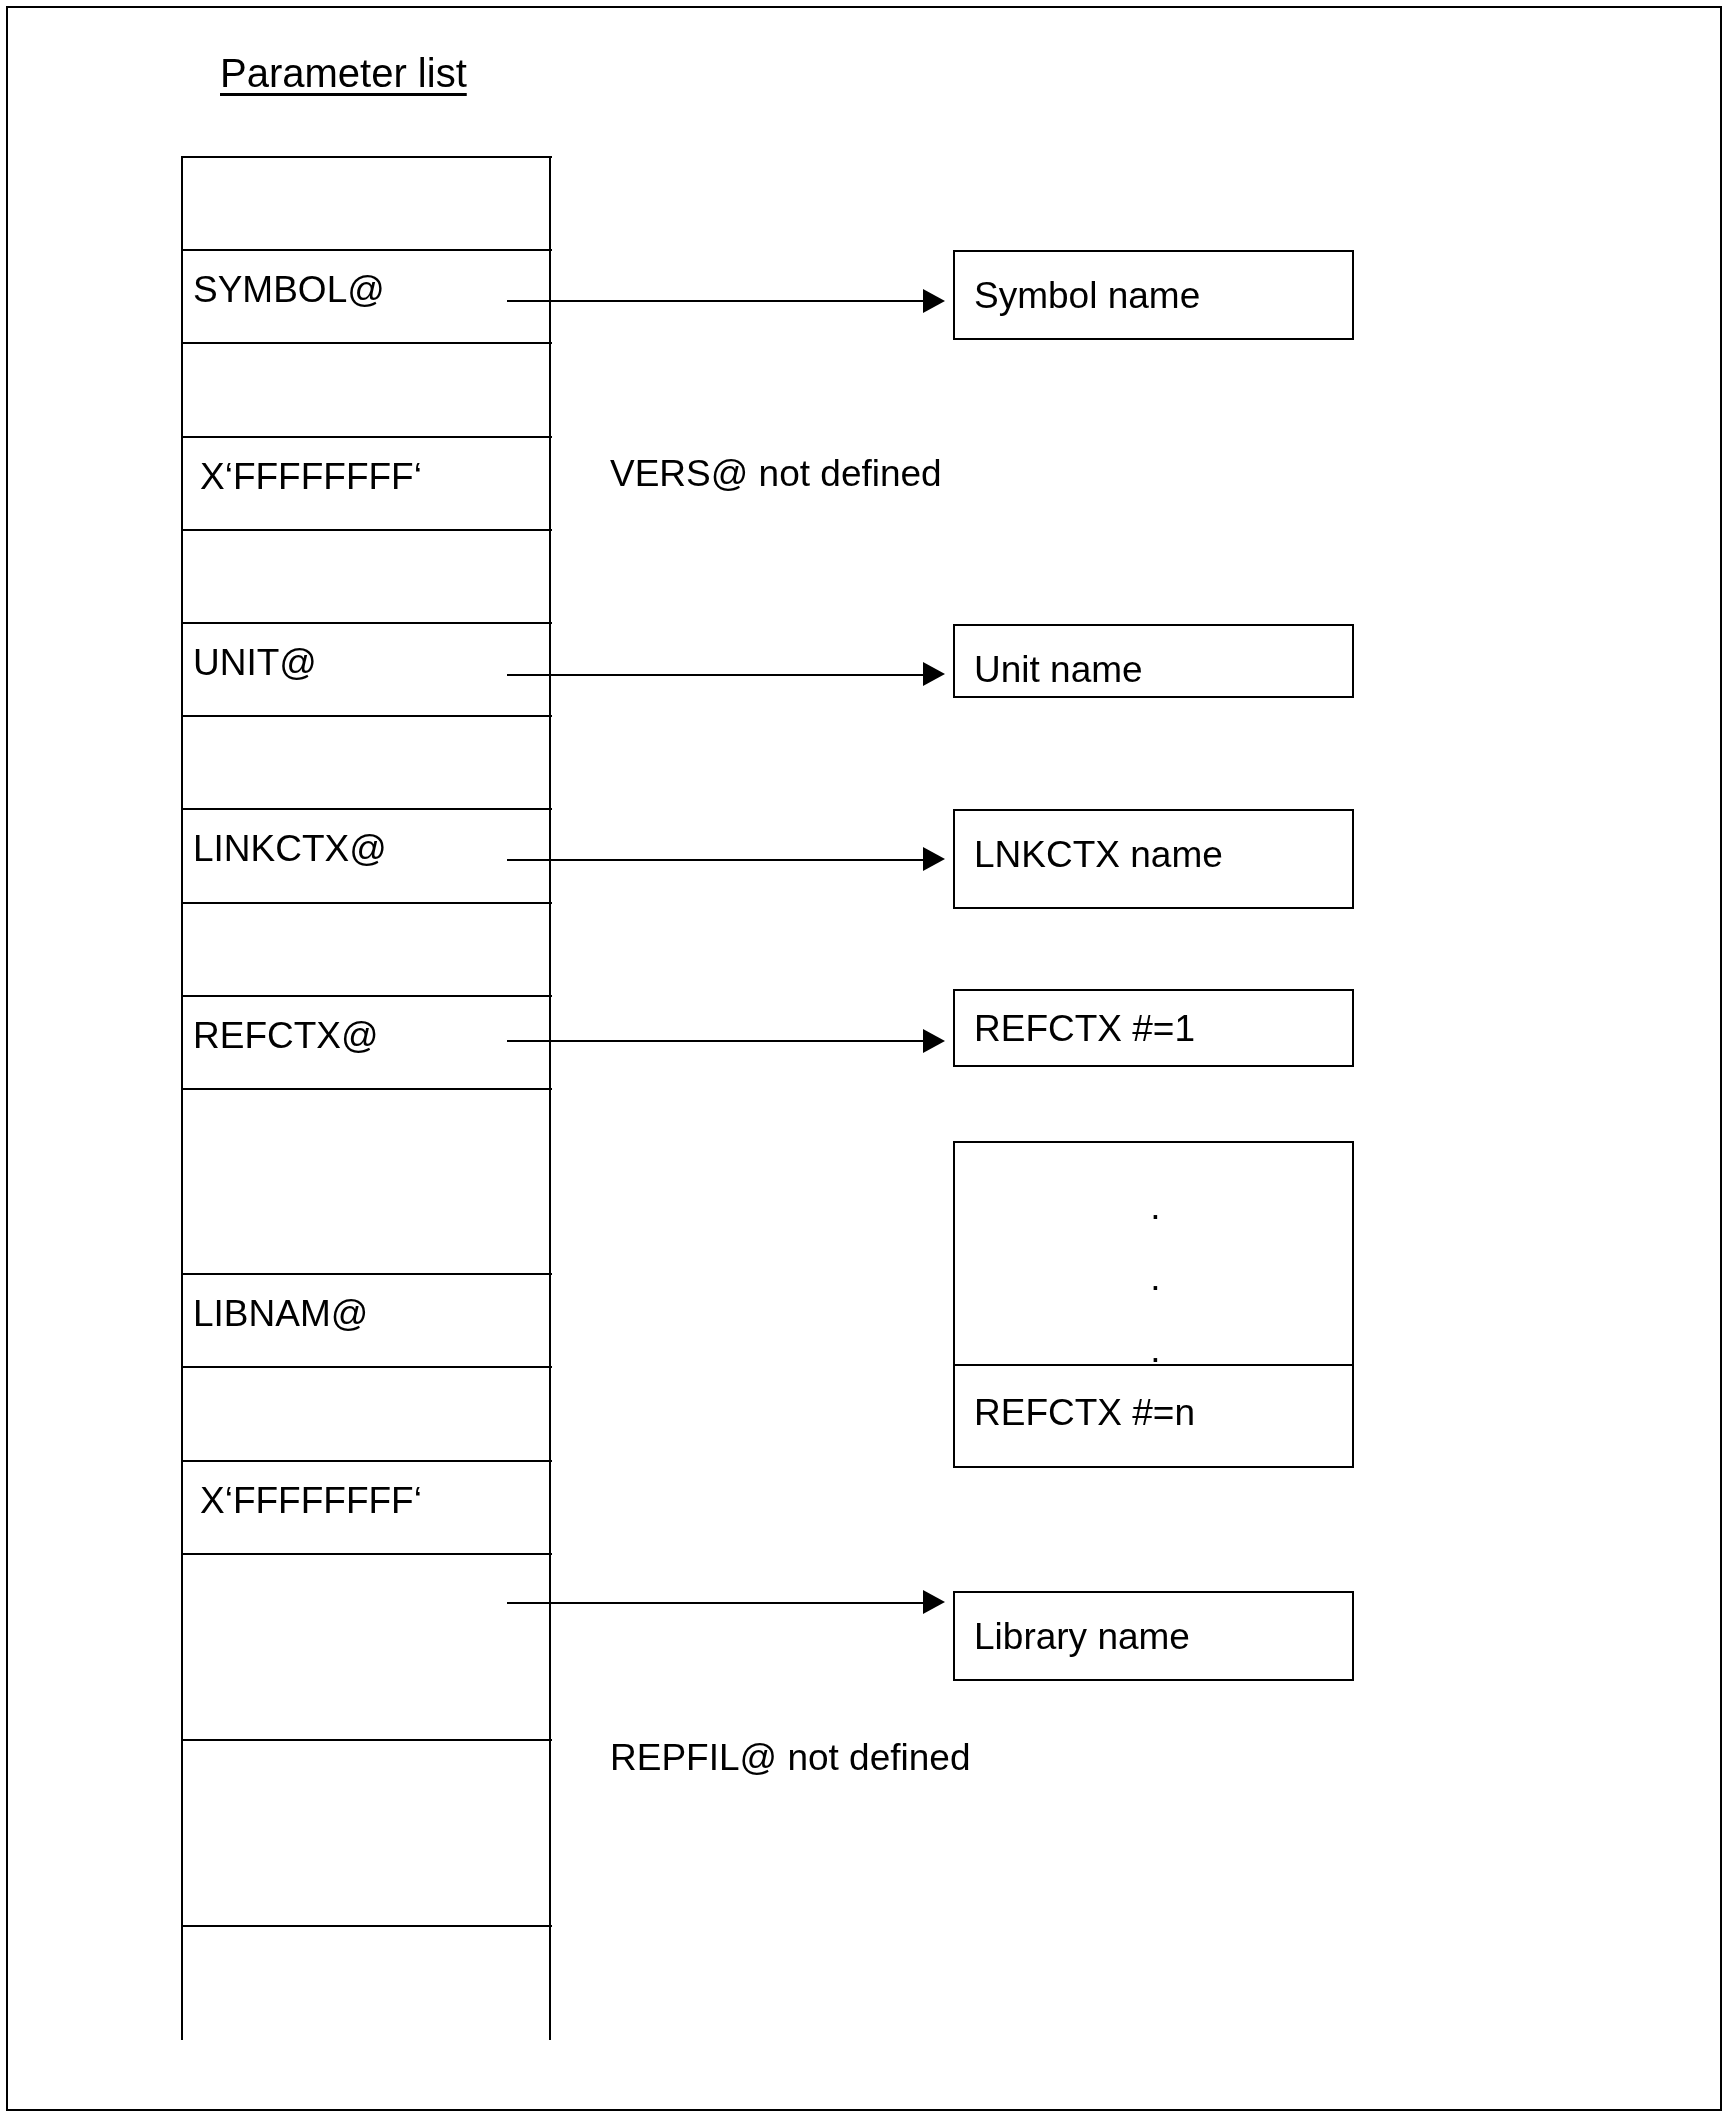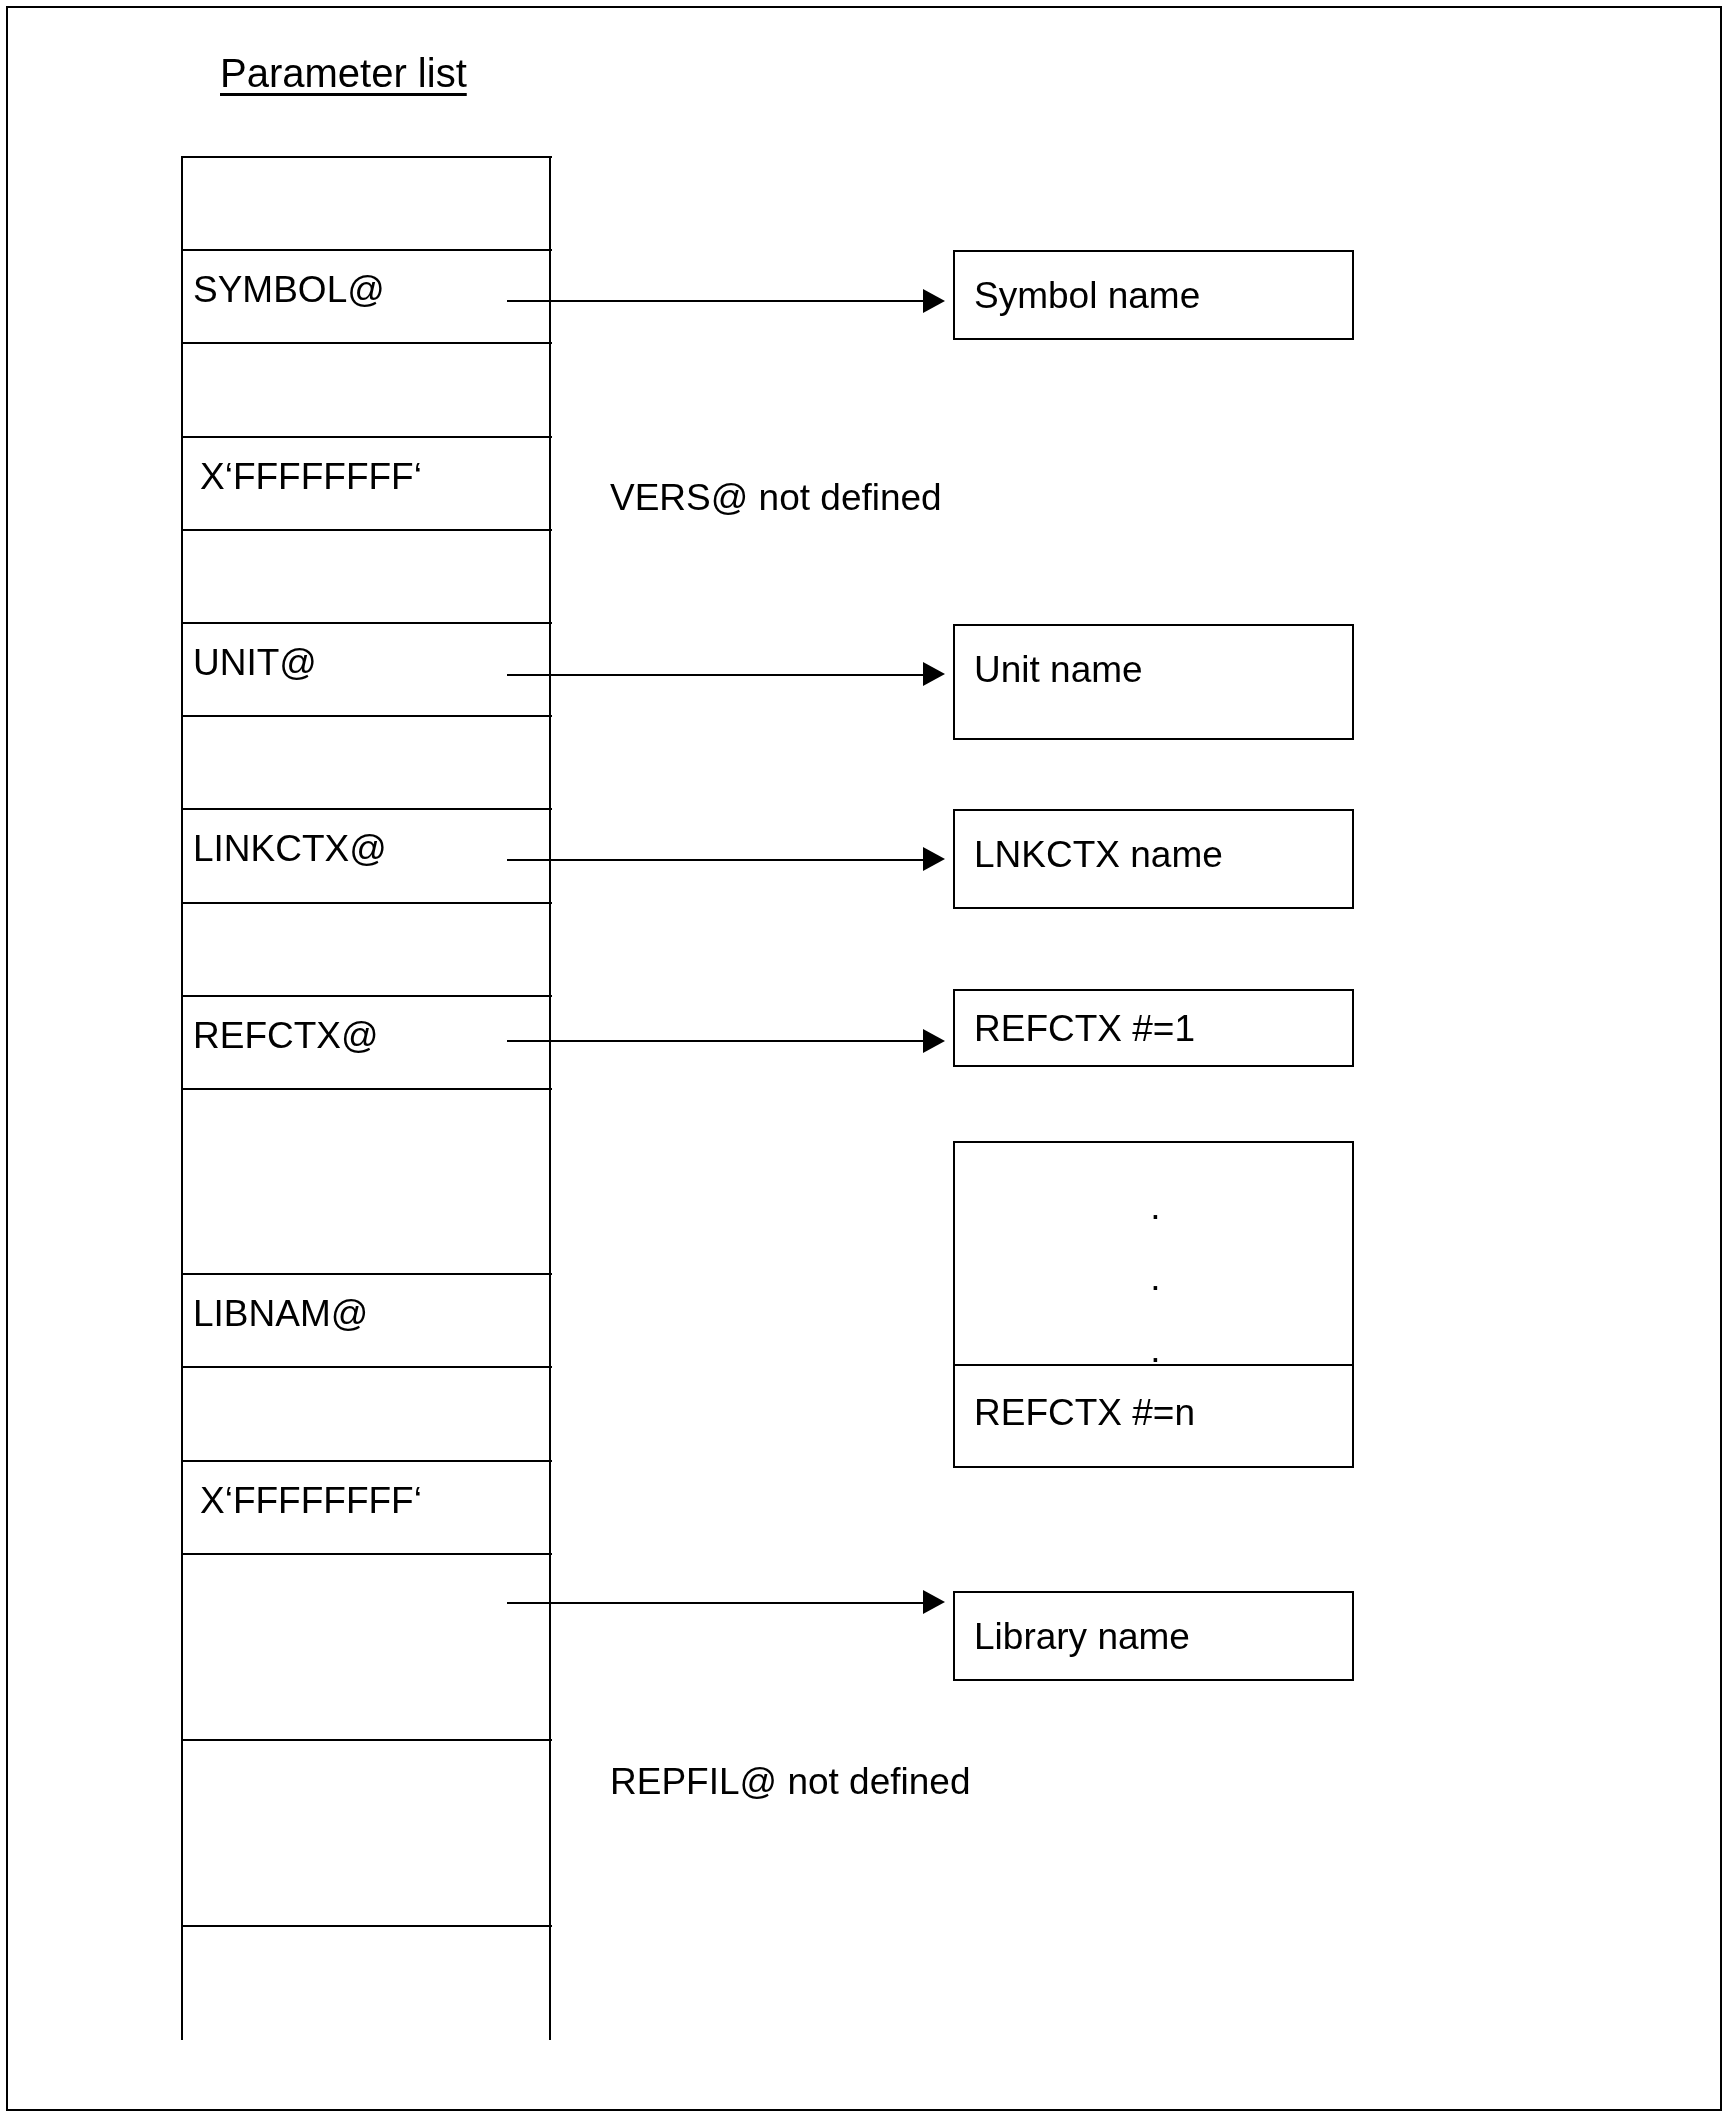--- a/index.html
+++ b/index.html
@@ -126,21 +126,20 @@
     border-top: 12px solid transparent;
     border-bottom: 12px solid transparent;
     border-left: 22.6px solid #000000;
   }
   
   .annotation {
     position: absolute;
     font-size: 37px;
     line-height: 42px;
     white-space: nowrap;
-    margin-top: 24px;
   }
 </style>
 </head>
 <body>
 
 <div id="page">
 
   <div id="page-frame"></div>
 
   <div id="diagram-title">Parameter list</div>
@@ -196,21 +195,21 @@
   <div class="arrow-line" style="left:507px; top:1040px; width:418px;"></div>
   <div class="arrow-head" style="left:923px; top:1029px;"></div>
 
   <div class="arrow-line" style="left:507px; top:1602px; width:418px;"></div>
   <div class="arrow-head" style="left:923px; top:1590px;"></div>
 
   <div class="target-box" style="top:250px; height:90px;">
     <div class="tb-text" style="top:22.6px;">Symbol name</div>
   </div>
 
-  <div class="target-box" style="top:624px; height:116px;">
+  <div class="target-box" style="top:624px; height:74px;">
     <div class="tb-text" style="top:22.6px;">Unit name</div>
   </div>
 
   <div class="target-box" style="top:809px; height:100px;">
     <div class="tb-text" style="top:22.6px;">LNKCTX name</div>
   </div>
 
   <div class="target-box" style="top:1591px; height:90px;">
     <div class="tb-text" style="top:22.6px;">Library name</div>
   </div>

